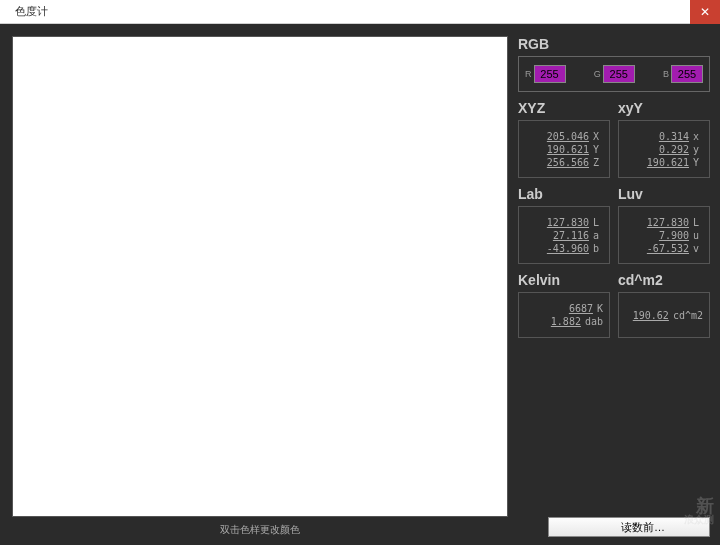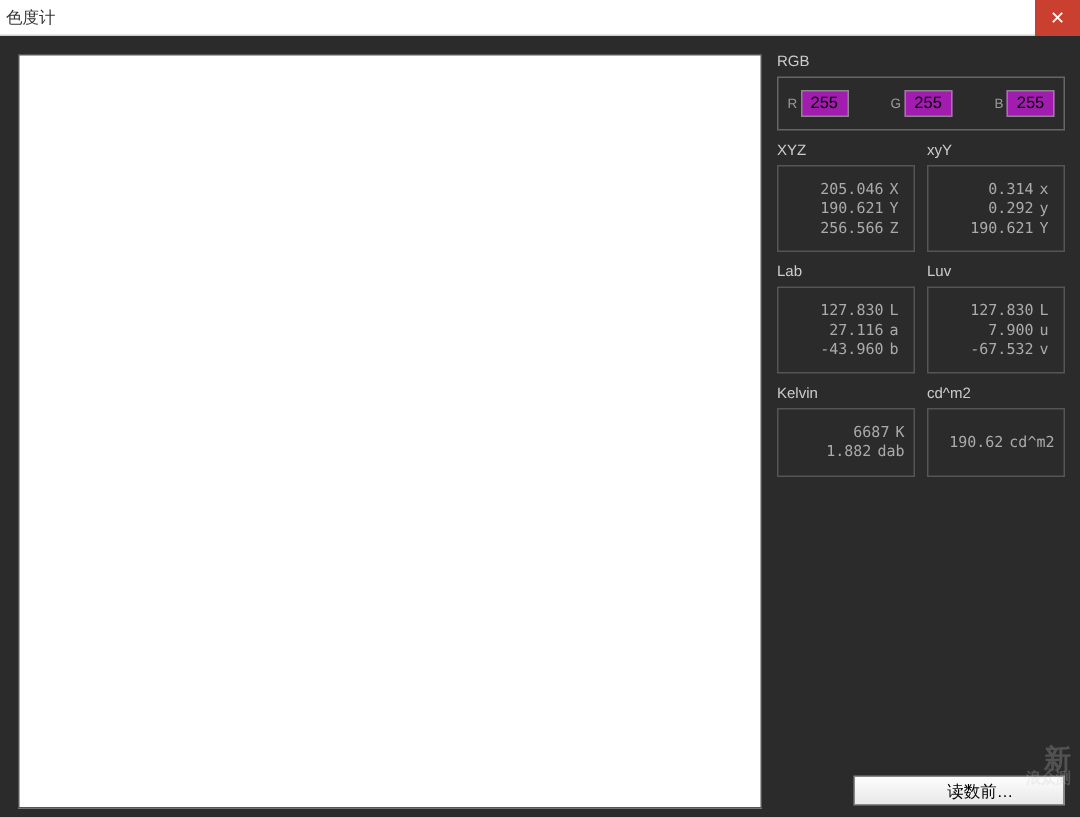--- a/index.html
+++ b/index.html
@@ -5,21 +5,21 @@
   * { box-sizing: border-box; margin: 0; padding: 0; }
   html, body { width: 720px; height: 545px; overflow: hidden; font-family: "Microsoft YaHei", sans-serif; background: #fff; }
   
   .titlebar {
     height: 24px;
     background: #fff;
     border-bottom: 1px solid #d0d0d0;
     display: flex;
     align-items: center;
     justify-content: space-between;
-    padding-left: 4px;
+    padding-left: 15px;
     text-align: center;
   }
   .titlebar-title {
     font-size: 11px;
     color: #333;
   }
   .close-btn {
     width: 30px;
     height: 24px;
     background: #c94030;
@@ -61,22 +61,22 @@
   .right-col {
     width: 192px;
     display: flex;
     flex-direction: column;
     gap: 8px;
     position: relative;
   }
   
   .section-label {
     color: #ccc;
-    font-size: 10px;
-    font-weight: normal;
+    font-size: 14px;
+    font-weight: bold;
     margin-bottom: 4px;
   }
   
   .rgb-box {
     border: 1px solid #666;
     padding: 8px 6px;
     display: flex;
     gap: 6px;
     justify-content: space-between;
   }
@@ -121,29 +121,29 @@
     height: 46px;
   }
   .vline {
     display: flex;
     justify-content: flex-end;
     gap: 4px;
     color: #aaa;
     font-family: "Consolas", monospace;
     font-size: 10px;
   }
-  .vnum { text-align: right; }
+  .vnum { text-align: right; text-decoration: underline; }
   .vunit { width: 10px; text-align: left; }
   .vunit-wide { width: auto; text-align: left; }
   
   .action-btn {
     position: absolute;
     bottom: 2px;
     right: 0;
-    width: 141px;
+    width: 162px;
     height: 20px;
     background: linear-gradient(#fdfdfd, #e8e8e8);
     border: 1px solid #888;
     font-size: 11px;
     cursor: pointer;
     display: flex;
     align-items: center;
     justify-content: center;
     padding-left: 28px;
   }
@@ -168,20 +168,21 @@
   <span class="titlebar-title">色度计</span>
   <div class="close-btn">
     <span>✕</span>
   </div>
 </div>
 
 <div class="app-body">
 
   <div class="left-col">
     <div class="swatch"></div>
+    <div class="swatch-hint">双击色样更改颜色</div>
   </div>
 
   <div class="right-col">
 
     <div>
       <div class="section-label">RGB</div>
       <div class="rgb-box">
         <div class="rgb-field">
           <span class="rgb-letter">R</span>
           <input class="rgb-input" value="255" style="">

